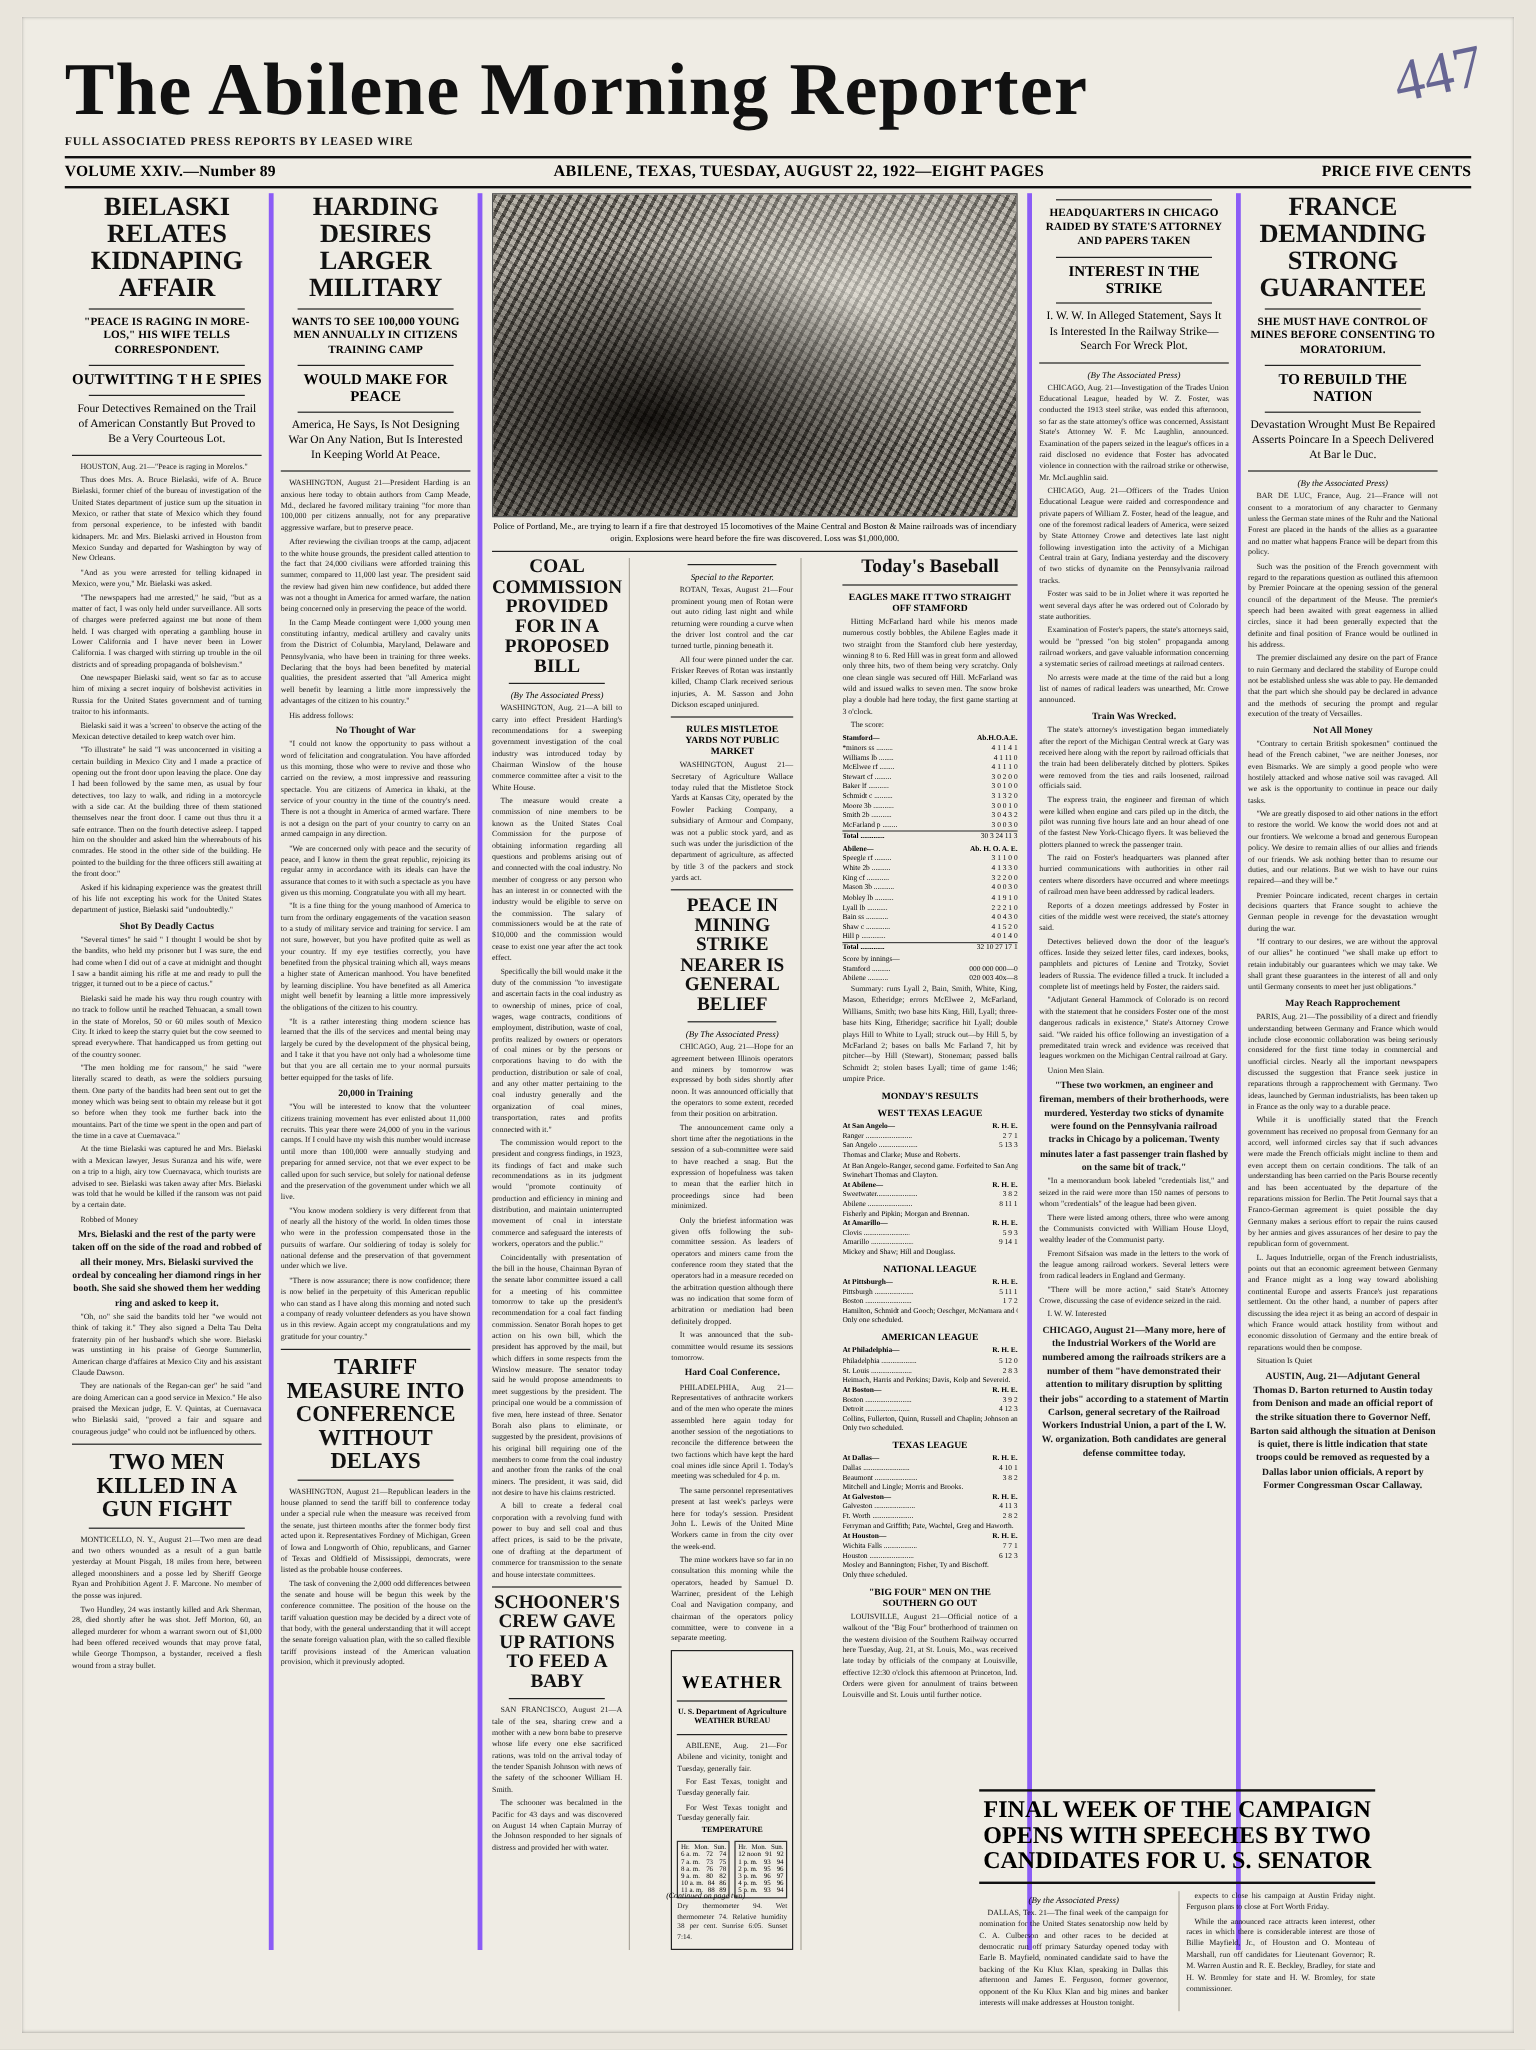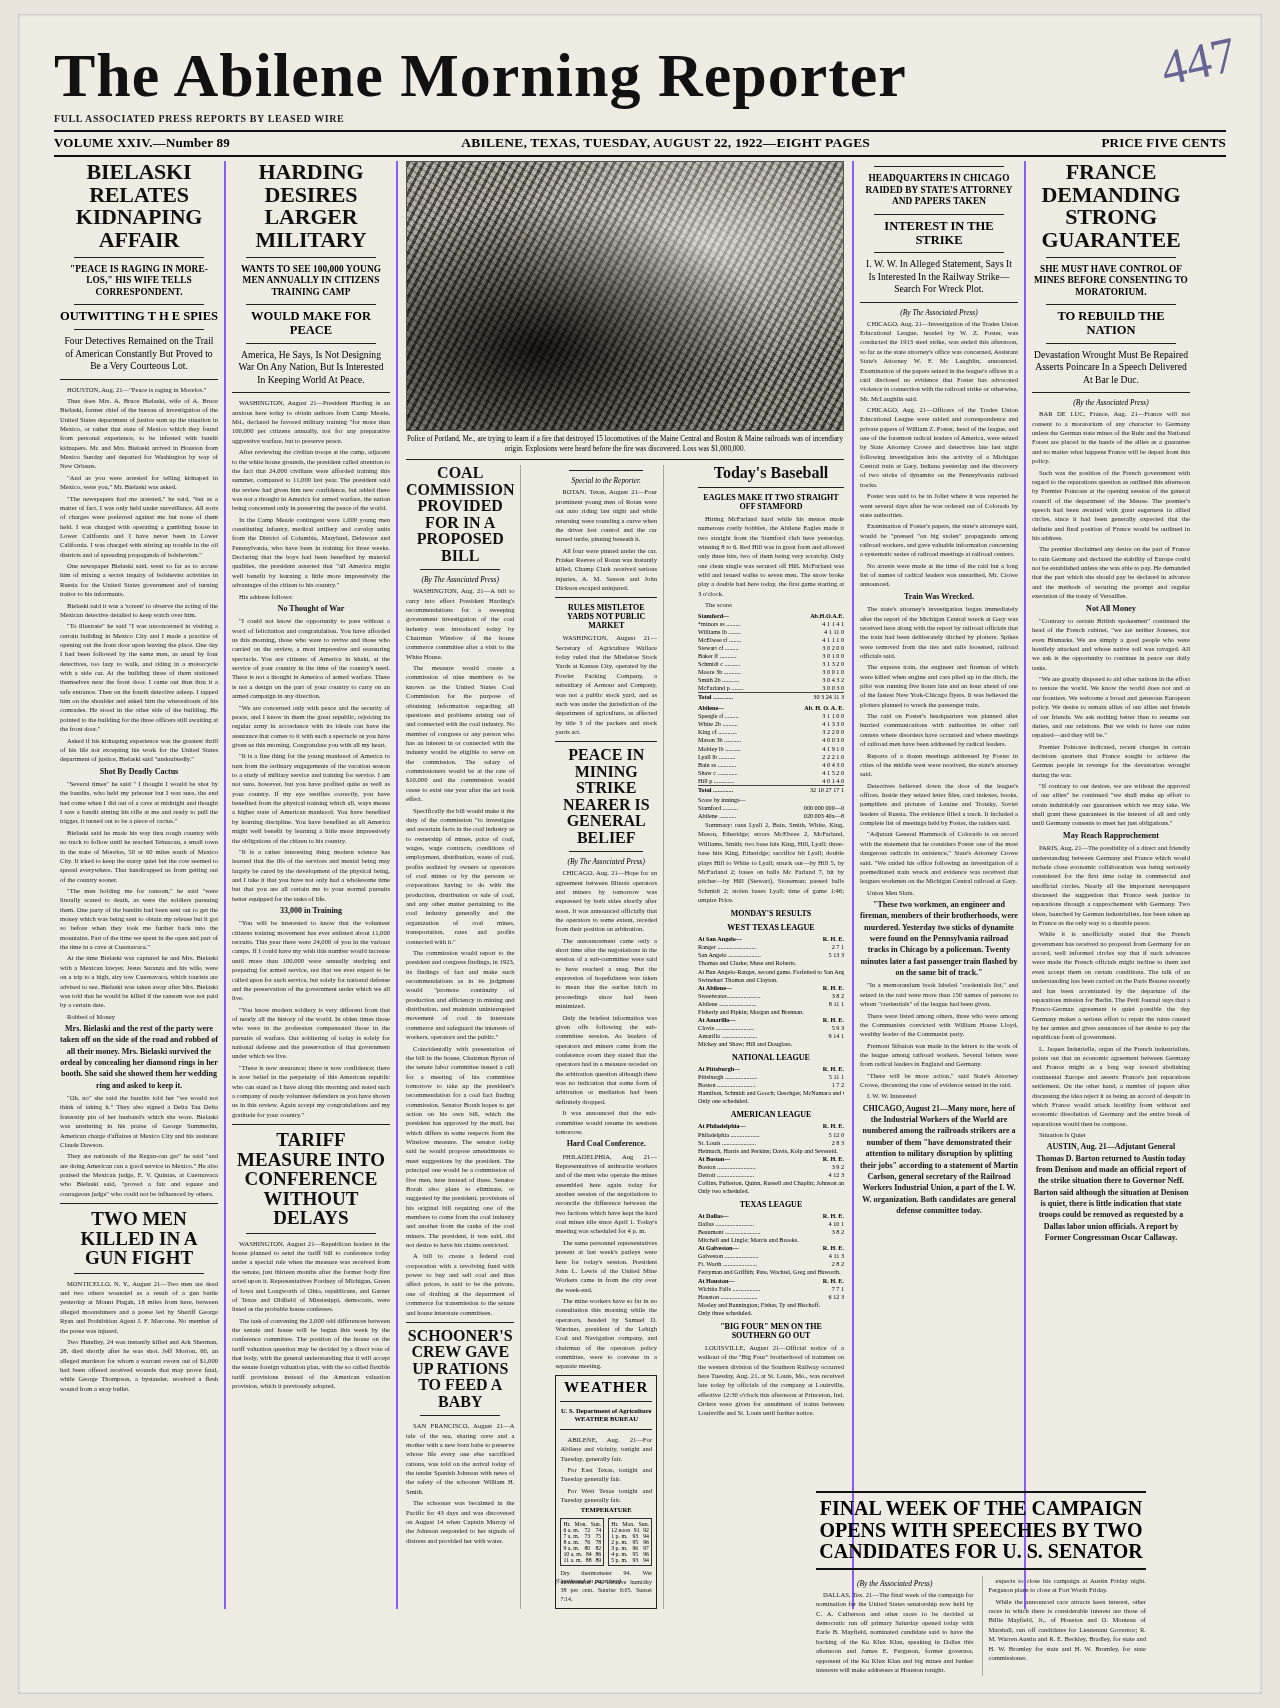--- a/index.html
+++ b/index.html
@@ -21,21 +21,21 @@
           padding:3px 0 4px 0;letter-spacing:.2px;}
   .volbar .center{font-size:13.5px;}
   .rule-under{border-top:2px solid #111;}
 
   .scrawl{position:absolute;right:26px;top:18px;font-size:50px;color:#3a3a78;
      transform:rotate(-12deg);font-family:"Liberation Serif",serif;opacity:.75;}
 
   
   .cols{display:flex;gap:0;margin-top:4px;}
   .col{padding:0 6px;}
-  .col + .col{border-left:2px solid #8b5cf6;}
+  .col + .col{border-left:4px solid #8b5cf6;}
   .c1{width:158px;} .c2{width:158px;} .cmid{width:438px;padding:0 8px;}
   .c6{width:158px;} .c7{width:158px;}
 
   
   .hl{font-weight:bold;text-align:center;line-height:1.03;color:#111;}
   .hl-xl{font-size:22px;letter-spacing:-.2px;}
   .hl-lg{font-size:19px;}
   .hl-md{font-size:16px;}
   .deck{font-size:9.3px;font-weight:bold;text-align:center;line-height:1.25;margin:6px 2px;letter-spacing:.1px;}
   .subhead{font-size:12.5px;font-weight:bold;text-align:center;margin:5px 0 3px;line-height:1.1;}
@@ -66,21 +66,21 @@
   .mid-head{font-size:17px;font-weight:bold;text-align:center;margin:2px 0 5px;}
 
   
   .tbl{font-size:6.2px;line-height:1.3;}
   .tbl .r{display:flex;justify-content:space-between;}
   .tbl .r span:first-child{white-space:nowrap;overflow:hidden;}
   .tbl .hdr{font-weight:bold;text-align:right;}
 
   
   .wbox{border:1px solid #222;padding:3px 4px;margin-top:4px;}
-  .wtitle{font-size:15px;font-weight:bold;text-align:center;letter-spacing:1px;}
+  .wtitle{font-size:15px;font-weight:bold;text-align:center;letter-spacing:1px;margin-top:16px;}
   .wsub{font-size:6.6px;text-align:center;font-weight:bold;line-height:1.3;margin:2px 0;}
   .thermo{display:flex;gap:4px;font-size:5.8px;margin-top:3px;}
   .thermo .box{border:1px solid #333;flex:1;padding:2px;}
   .thermo .box .rw{display:flex;justify-content:space-between;}
 
   .bottom-banner{border-top:2px solid #111;border-bottom:2px solid #111;margin-top:6px;padding:5px 0;}
   .bb-title{font-size:20px;font-weight:bold;text-align:center;line-height:1.08;}
 
   .cont{font-size:6.6px;text-align:center;font-style:italic;margin-top:3px;}
   .tiny{font-size:6px;}
@@ -158,21 +158,21 @@
        <div class="body">
          <p>WASHINGTON, August 21—President Harding is an anxious here today to obtain authors from Camp Meade, Md., declared he favored military training "for more than 100,000 per citizens annually, not for any preparative aggressive warfare, but to preserve peace.</p>
               <p>After reviewing the civilian troops at the camp, adjacent to the white house grounds, the president called attention to the fact that 24,000 civilians were afforded training this summer, compared to 11,000 last year. The president said the review had given him new confidence, but added there was not a thought in America for armed warfare, the nation being concerned only in preserving the peace of the world.</p>
               <p>In the Camp Meade contingent were 1,000 young men constituting infantry, medical artillery and cavalry units from the District of Columbia, Maryland, Delaware and Pennsylvania, who have been in training for three weeks. Declaring that the boys had been benefited by material qualities, the president asserted that "all America might well benefit by learning a little more impressively the advantages of the citizen to his country."</p>
          <p>His address follows:</p>
          <p class="sub2 ni">No Thought of War</p>
          <p>"I could not know the opportunity to pass without a word of felicitation and congratulation. You have afforded us this morning, those who were to revive and those who carried on the review, a most impressive and reassuring spectacle. You are citizens of America in khaki, at the service of your country in the time of the country's need. There is not a thought in America of armed warfare. There is not a design on the part of your country to carry on an armed campaign in any direction.</p>
               <p>"We are concerned only with peace and the security of peace, and I know in them the great republic, rejoicing its regular army in accordance with its ideals can have the assurance that comes to it with such a spectacle as you have given us this morning. Congratulate you with all my heart.</p>
               <p>"It is a fine thing for the young manhood of America to turn from the ordinary engagements of the vacation season to a study of military service and training for service. I am not sure, however, but you have profited quite as well as your country. If my eye testifies correctly, you have benefited from the physical training which all, ways means a higher state of American manhood. You have benefited by learning discipline. You have benefited as all America might well benefit by learning a little more impressively the obligations of the citizen to his country.</p>
          <p>"It is a rather interesting thing modern science has learned that the ills of the services and mental being may largely be cured by the development of the physical being, and I take it that you have not only had a wholesome time but that you are all certain me to your normal pursuits better equipped for the tasks of life.</p>
-         <p class="sub2 ni">33,000 in Training</p>
+         <p class="sub2 ni">20,000 in Training</p>
          <p>"You will be interested to know that the volunteer citizens training movement has ever enlisted about 11,000 recruits. This year there were 24,000 of you in the various camps. If I could have my wish this number would increase until more than 100,000 were annually studying and preparing for armed service, not that we ever expect to be called upon for such service, but solely for national defense and the preservation of the government under which we all live.</p>
               <p>"You know modern soldiery is very different from that of nearly all the history of the world. In olden times those who were in the profession compensated those in the pursuits of warfare. Our soldiering of today is solely for national defense and the preservation of that government under which we live.</p>
               <p>"There is now assurance; there is now confidence; there is now belief in the perpetuity of this American republic who can stand as I have along this morning and noted such a company of ready volunteer defenders as you have shown us in this review. Again accept my congratulations and my gratitude for your country."</p>
        </div>
        <div class="hr-full"></div>
        <div class="hl hl-lg">TARIFF MEASURE INTO CONFERENCE WITHOUT DELAYS</div>
        <div class="hr"></div>
        <div class="body">
          <p>WASHINGTON, August 21—Republican leaders in the house planned to send the tariff bill to conference today under a special rule when the measure was received from the senate, just thirteen months after the former body first acted upon it. Representatives Fordney of Michigan, Green of Iowa and Longworth of Ohio, republicans, and Garner of Texas and Oldfield of Mississippi, democrats, were listed as the probable house conferees.</p>
               <p>The task of convening the 2,000 odd differences between the senate and house will be begun this week by the conference committee. The position of the house on the tariff valuation question may be decided by a direct vote of that body, with the general understanding that it will accept the senate foreign valuation plan, with the so called flexible tariff provisions instead of the American valuation provision, which it previously adopted.</p>

